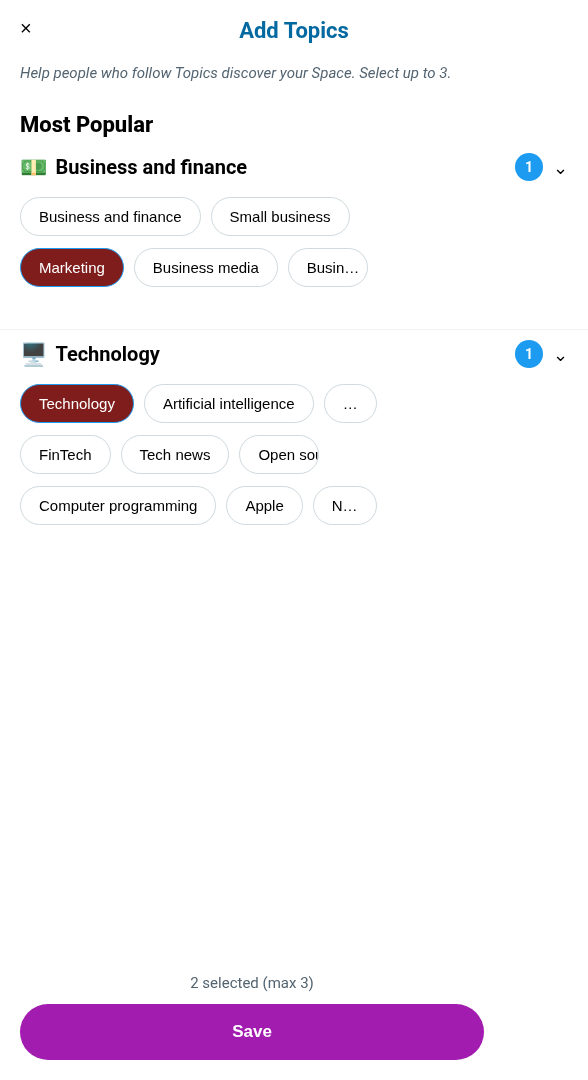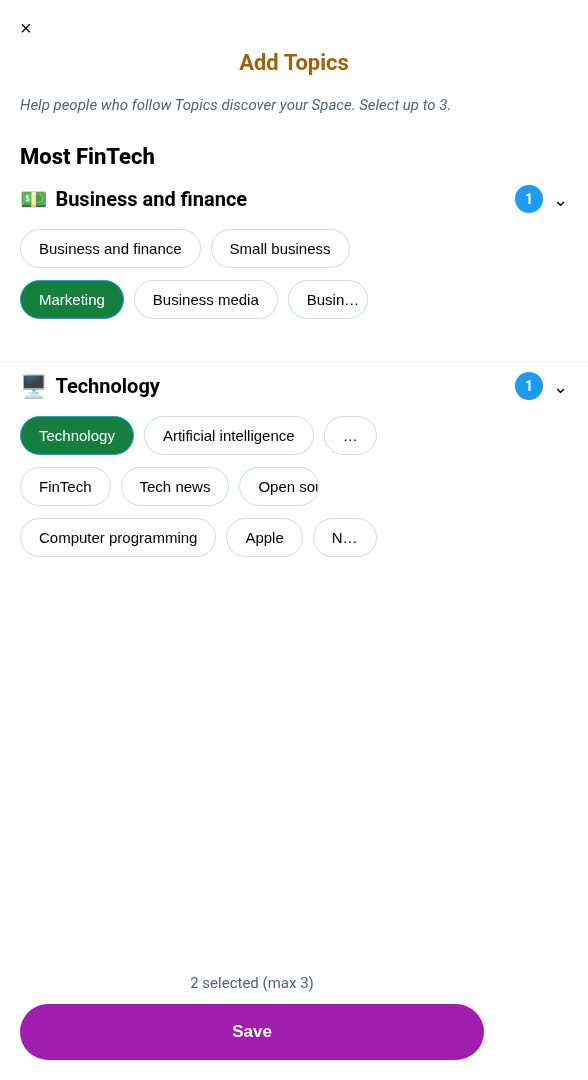--- a/index.html
+++ b/index.html
@@ -33,22 +33,21 @@
       border: none;
       font-size: 20px;
       cursor: pointer;
       color: #000;
       line-height: 1;
     }
 
     .page-title {
       font-size: 22px;
       font-weight: 700;
-      color: #a16207;
-      margin-top: 32px;
+      color: #0369a1;
     }
 
     .subtitle {
       padding: 10px 20px 20px 20px;
       font-size: 15px;
       color: #536471;
       line-height: 1.4;
       font-style: italic;
     }
 
@@ -116,21 +115,21 @@
       font-size: 15px;
       font-weight: 500;
       color: #000;
       background: #fff;
       white-space: nowrap;
       cursor: pointer;
       flex-shrink: 0;
     }
 
     .topic-chip.selected {
-      background: #15803d;
+      background: #7f1d1d;
       color: #fff;
       border-color: #1d9bf0;
     }
 
     .topic-chip.partial {
       border: 1.5px solid #cfd9de;
       border-radius: 50px;
       padding: 10px 18px;
       font-size: 15px;
       font-weight: 500;
@@ -183,21 +182,21 @@
 </head>
 <body>
 
 <div class="header">
   <button class="close-btn">×</button>
   <span class="page-title">Add Topics</span>
 </div>
 
 <p class="subtitle">Help people who follow Topics discover your Space. Select up to 3.</p>
 
-<div class="section-heading">Most FinTech</div>
+<div class="section-heading">Most Popular</div>
 
 <div class="category-section">
   <div class="category-header">
     <span class="category-icon">💵</span>
     <span class="category-title">Business and finance</span>
     <span class="count-badge">1</span>
     <span class="chevron">⌄</span>
   </div>
 
   <div class="topics-row">

